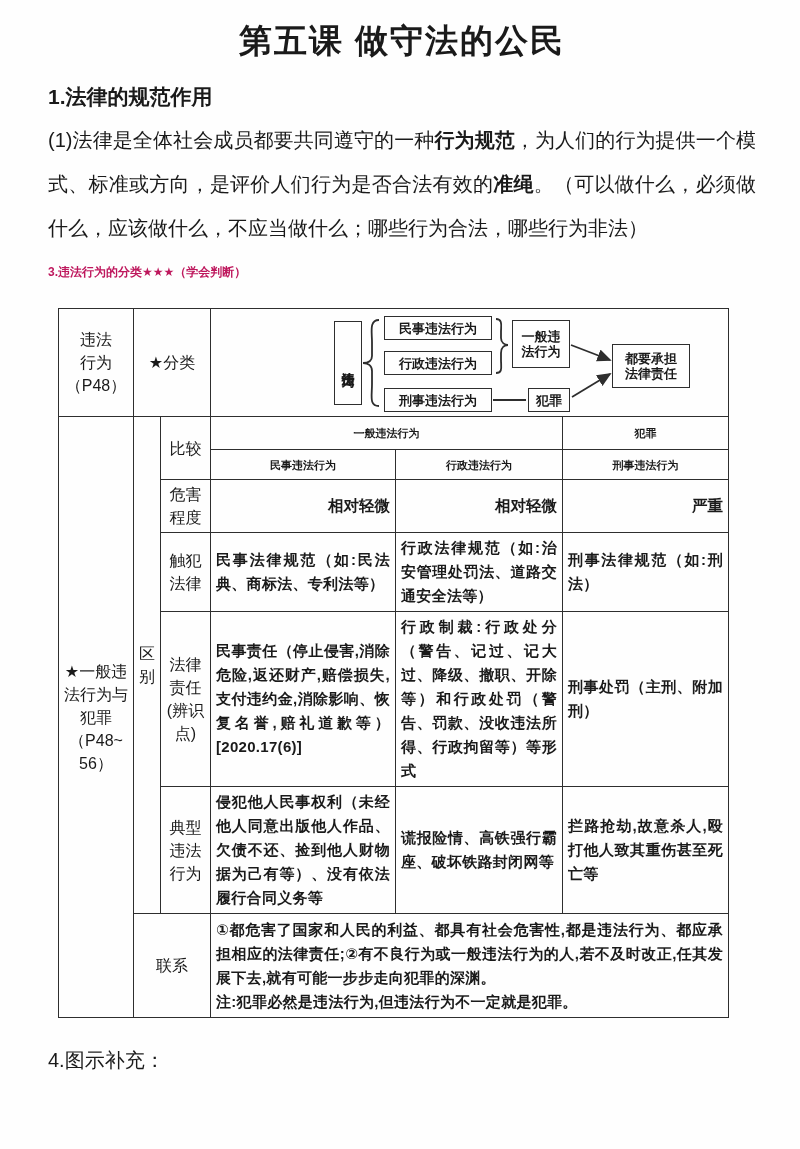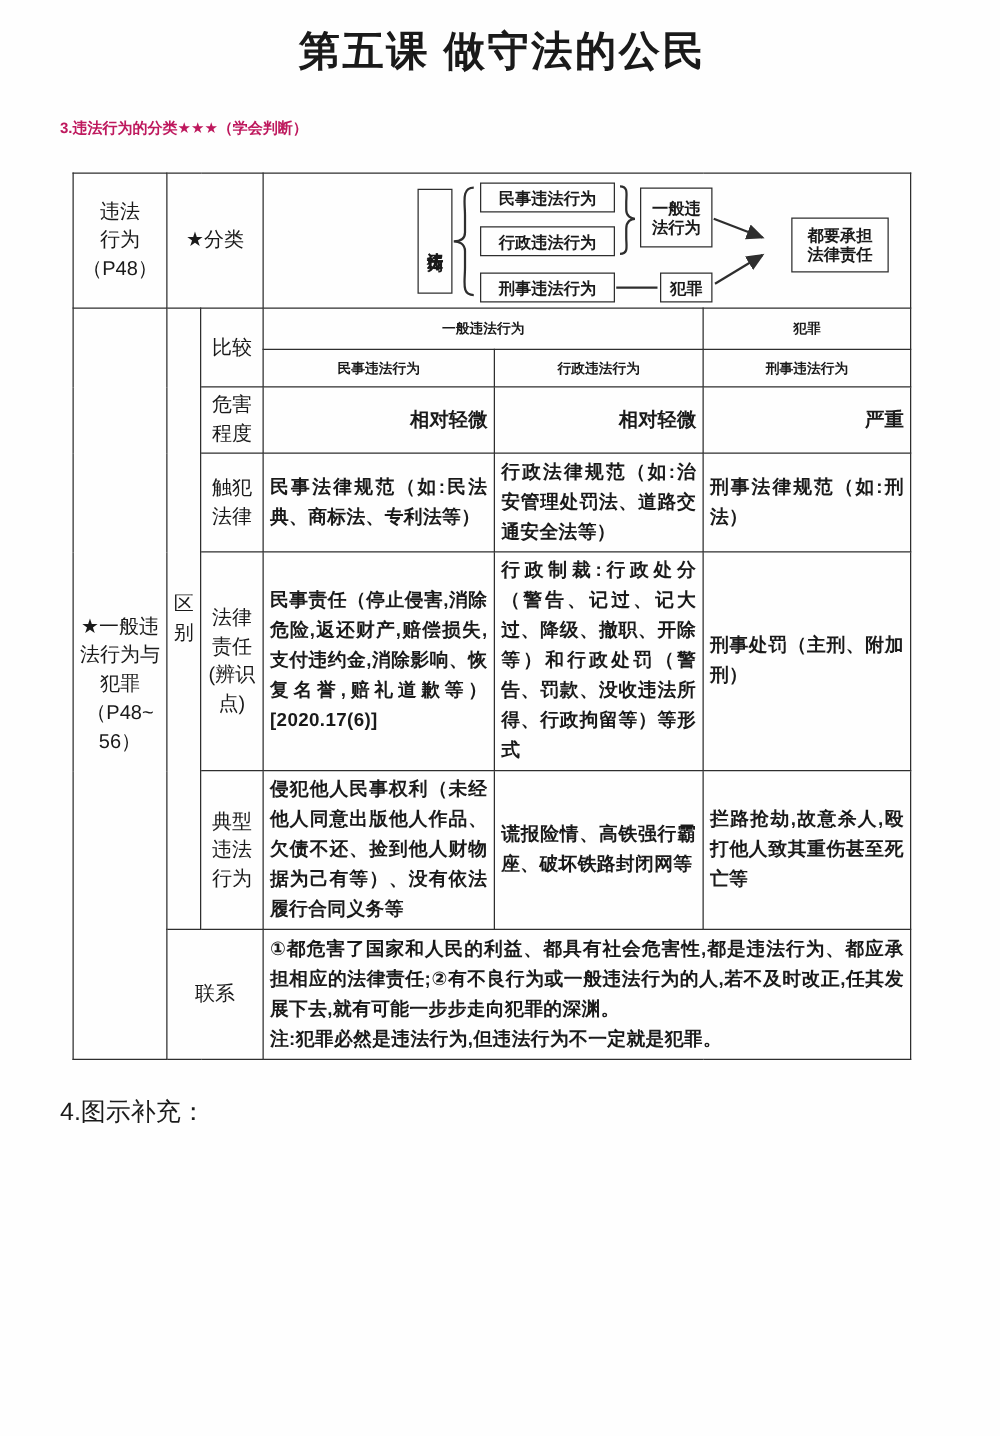--- a/index.html
+++ b/index.html
@@ -31,21 +31,23 @@
   .dg-vert { writing-mode:vertical-rl; text-orientation:upright; letter-spacing:1px; }
   .dg-svg { position:absolute; left:0; top:0; }
 </style>
 </head>
 <body>
 
 <div class="page">
 
   <div class="title">第五课 做守法的公民</div>
 
+  <div class="h2">1.法律的规范作用</div>
 
+  <p class="para"><span>(1)法律是全体社会成员都要共同遵守的一种</span><b>行为规范</b><span>，为人们的行为提供一个模式、标准或方向，是评价人们行为是否合法有效的</span><b>准绳</b><span>。（可以做什么，必须做什么，应该做什么，不应当做什么；哪些行为合法，哪些行为非法）</span></p>
 
 
 
   <p class="p-red-head">3.违法行为的分类★★★（学会判断）</p>
 
   <table class="cmp">
     <colgroup>
       <col style="width:75px">
         <col style="width:27px">
         <col style="width:50px">
@@ -73,21 +75,21 @@
             <line x1="355" y1="33" x2="394" y2="48" stroke="#2e2e2e" stroke-width="1.8" marker-end="url(#ah)"></line>
             <line x1="356" y1="85" x2="394" y2="62" stroke="#2e2e2e" stroke-width="1.8" marker-end="url(#ah)"></line>
           </svg>
           <div class="dg-box dg-vert" style="left:118px; top:9px; width:28px; height:84px;">违法行为</div>
           <div class="dg-box" style="left:168px; top:4px;  width:108px; height:24px;">民事违法行为</div>
           <div class="dg-box" style="left:168px; top:39px; width:108px; height:24px;">行政违法行为</div>
           <div class="dg-box" style="left:168px; top:76px; width:108px; height:24px;">刑事违法行为</div>
           <div class="dg-box pre" style="left:296px; top:8px; width:58px; height:48px;">一般违
 法行为</div>
           <div class="dg-box" style="left:312px; top:76px; width:42px; height:24px;">犯罪</div>
-          <div class="dg-box pre" style="left:417px; top:32px; width:78px; height:44px;">都要承担
+          <div class="dg-box pre" style="left:396px; top:32px; width:78px; height:44px;">都要承担
 法律责任</div>
         </div>
       </td>
     </tr>
     <tr style="height:33px">
       <td rowspan="7" class="c-label pre">★一般违
 法行为与
 犯罪
 （P48~
 56）</td>

